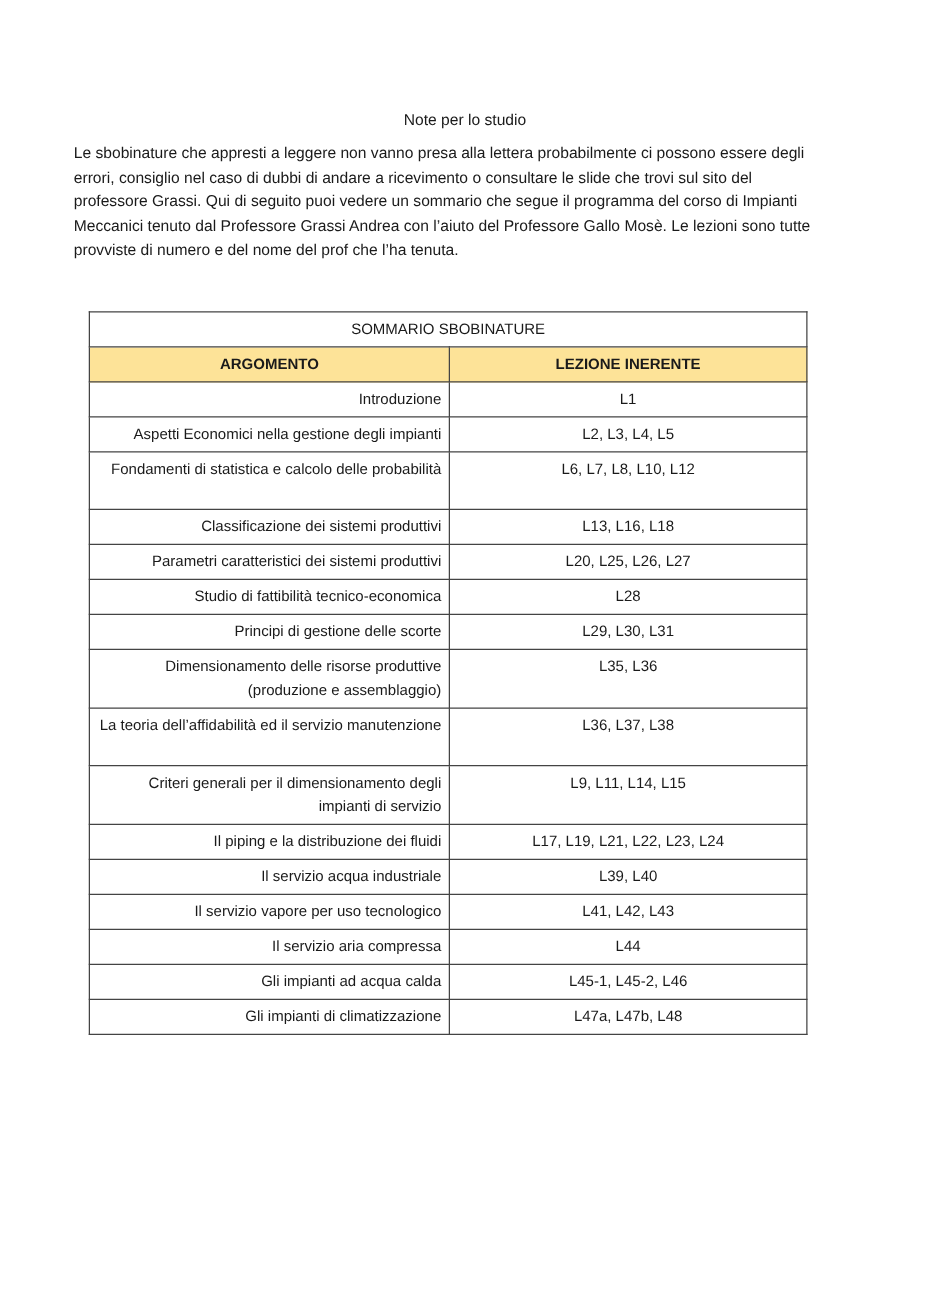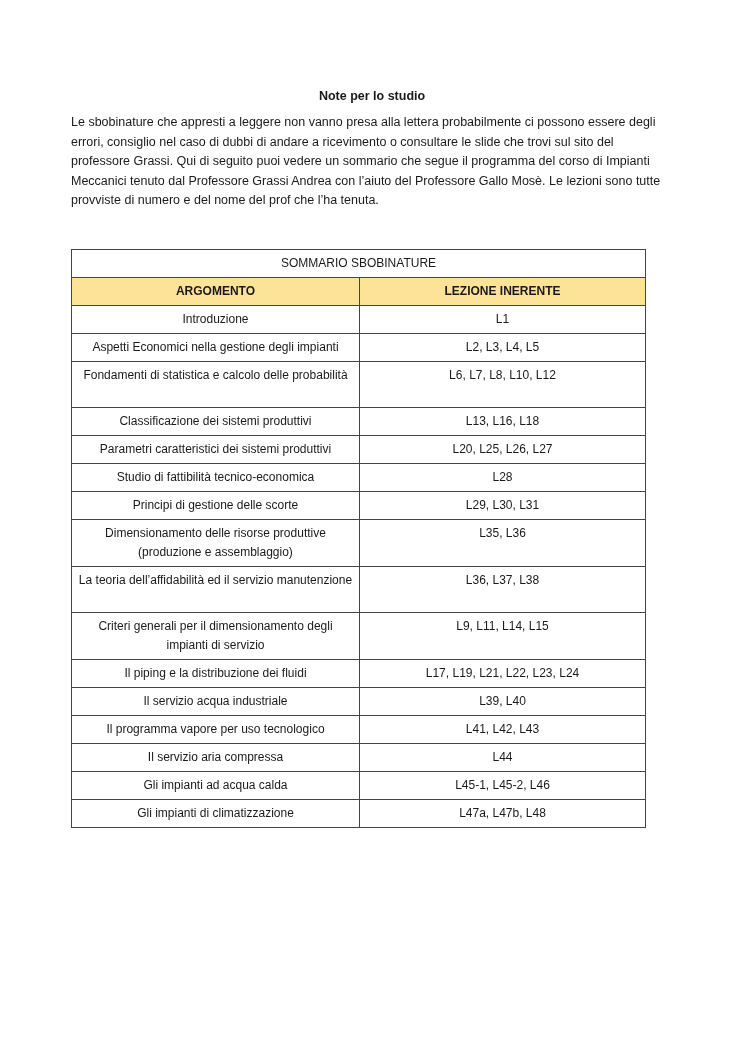--- a/index.html
+++ b/index.html
@@ -1,23 +1,23 @@
 <!DOCTYPE html>
 <html><head>
 <meta charset="utf-8">
 <style>
   html, body { margin: 0; padding: 0; background: #ffffff; }
   body { width: 744px; height: 1052px; position: relative; font-family: "Liberation Sans", sans-serif; color: #1a1a1a; }
-  .page-title { position: absolute; top: 89px; left: 0; width: 744px; text-align: center; font-size: 12.5px; font-weight: bold; }
-  .intro { position: absolute; top: 113px; left: 71px; width: 596px; font-size: 12.5px; line-height: 19.5px; }
+  .page-title { position: absolute; top: 89px; left: 0; width: 744px; text-align: center; font-size: 12.5px; }
+  .intro { position: absolute; top: 113px; left: 59px; width: 596px; font-size: 12.5px; line-height: 19.5px; }
   table.summary { position: absolute; top: 249px; left: 71px; width: 575px; border-collapse: collapse; font-size: 12px; }
   table.summary td, table.summary th { border: 1px solid #444; text-align: center; vertical-align: top; padding: 4px 6px 4px 6px; font-weight: normal; line-height: 19px; }
   table.summary .title-cell { height: 17px; }
   table.summary .col-header th { background: #fde398; font-weight: bold; }
-  table.summary td.arg { width: 275px; }
+  table.summary td.arg { width: 275px; text-align: right; }
   table.summary tr.row-single td { height: 17px; }
   table.summary tr.row-double td { height: 37px; }
 </style>
 </head>
 <body>
 
 <div class="page-title">Note per lo studio</div>
 <div class="intro">Le sbobinature che appresti a leggere non vanno presa alla lettera probabilmente ci possono essere degli errori, consiglio nel caso di dubbi di andare a ricevimento o consultare le slide che trovi sul sito del professore Grassi. Qui di seguito puoi vedere un sommario che segue il programma del corso di Impianti Meccanici tenuto dal Professore Grassi Andrea con l’aiuto del Professore Gallo Mosè. Le lezioni sono tutte provviste di numero e del nome del prof che l’ha tenuta.</div>
 
 <table class="summary">
@@ -71,21 +71,21 @@
       </tr>
   <tr class="row-single">
         <td class="arg">Il piping e la distribuzione dei fluidi</td>
         <td>L17, L19, L21, L22, L23, L24</td>
       </tr>
   <tr class="row-single">
         <td class="arg">Il servizio acqua industriale</td>
         <td>L39, L40</td>
       </tr>
   <tr class="row-single">
-        <td class="arg">Il programma vapore per uso tecnologico</td>
+        <td class="arg">Il servizio vapore per uso tecnologico</td>
         <td>L41, L42, L43</td>
       </tr>
   <tr class="row-single">
         <td class="arg">Il servizio aria compressa</td>
         <td>L44</td>
       </tr>
   <tr class="row-single">
         <td class="arg">Gli impianti ad acqua calda</td>
         <td>L45-1, L45-2, L46</td>
       </tr>

